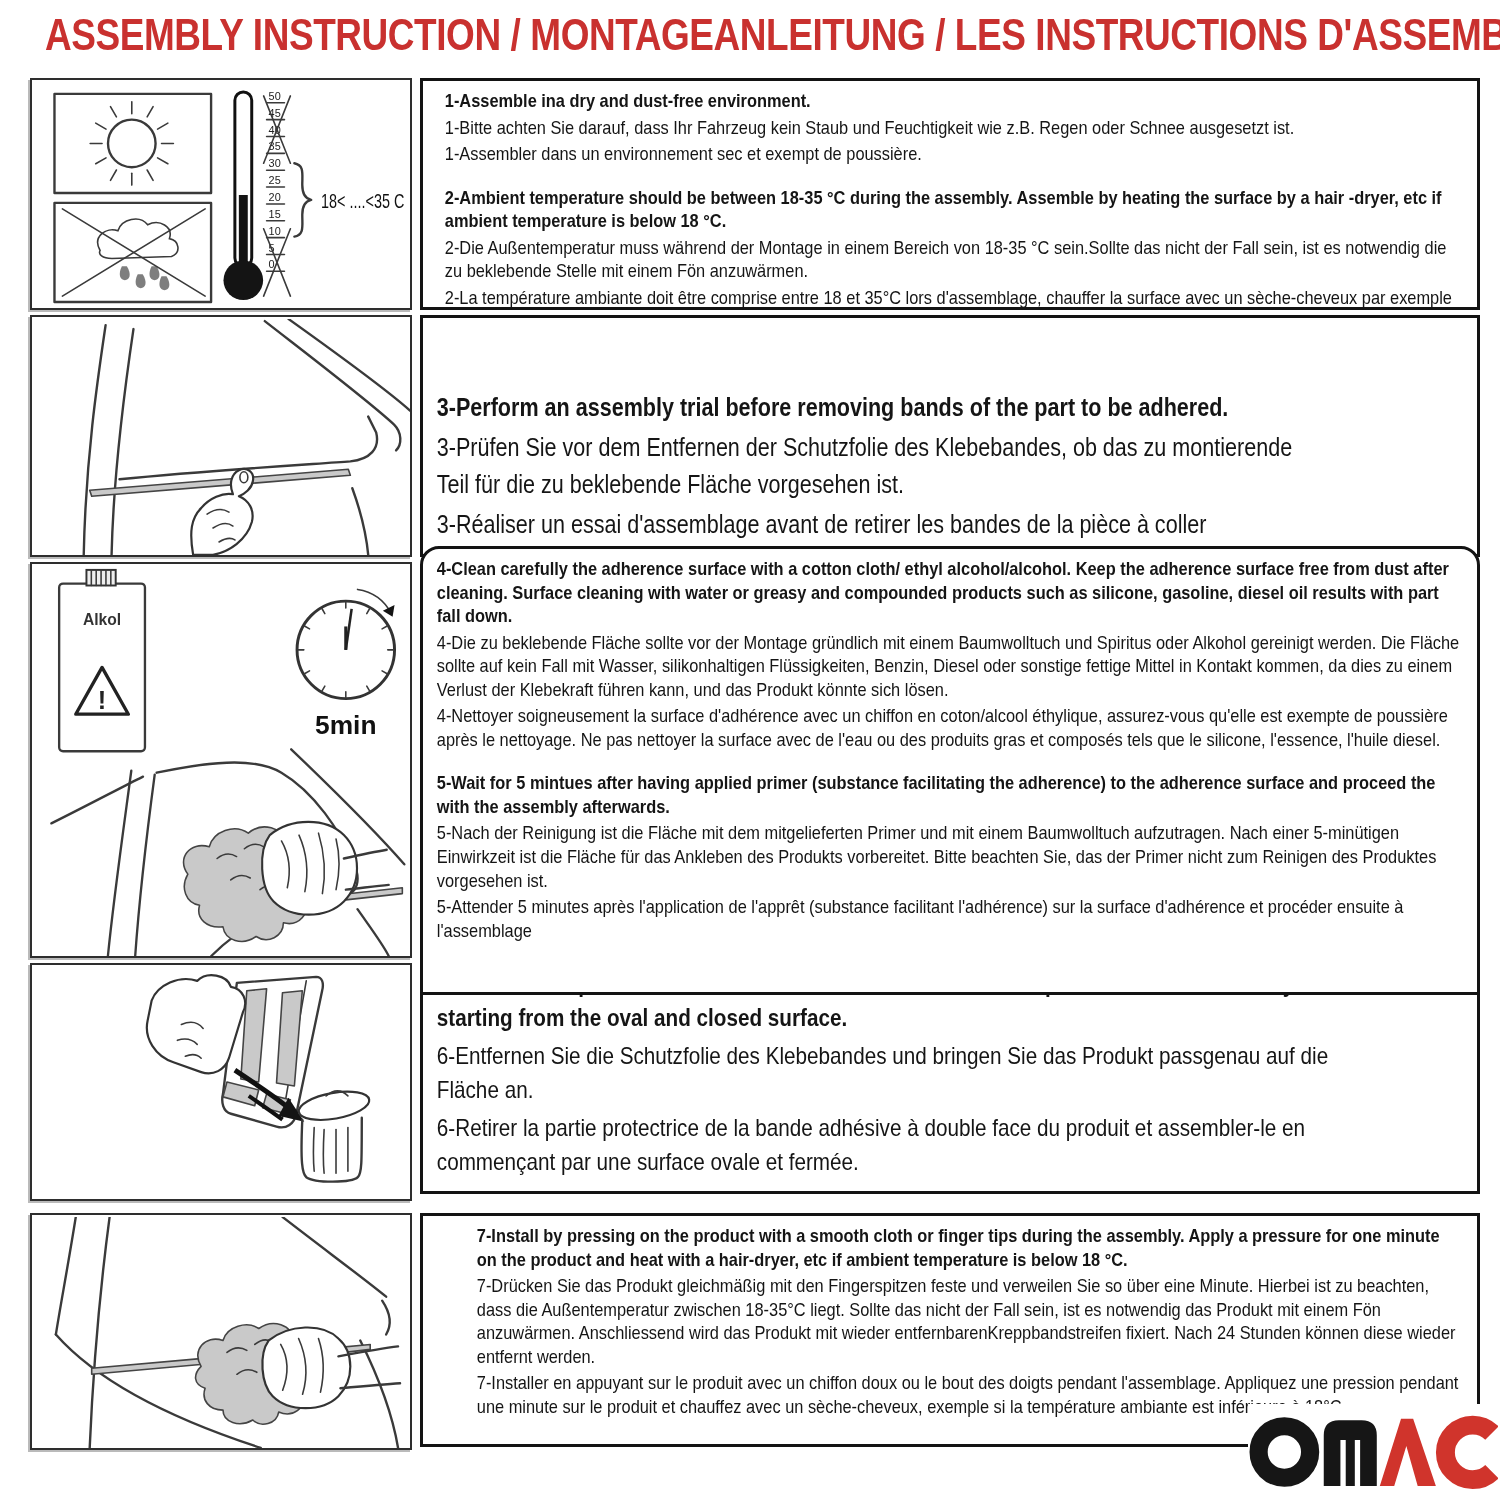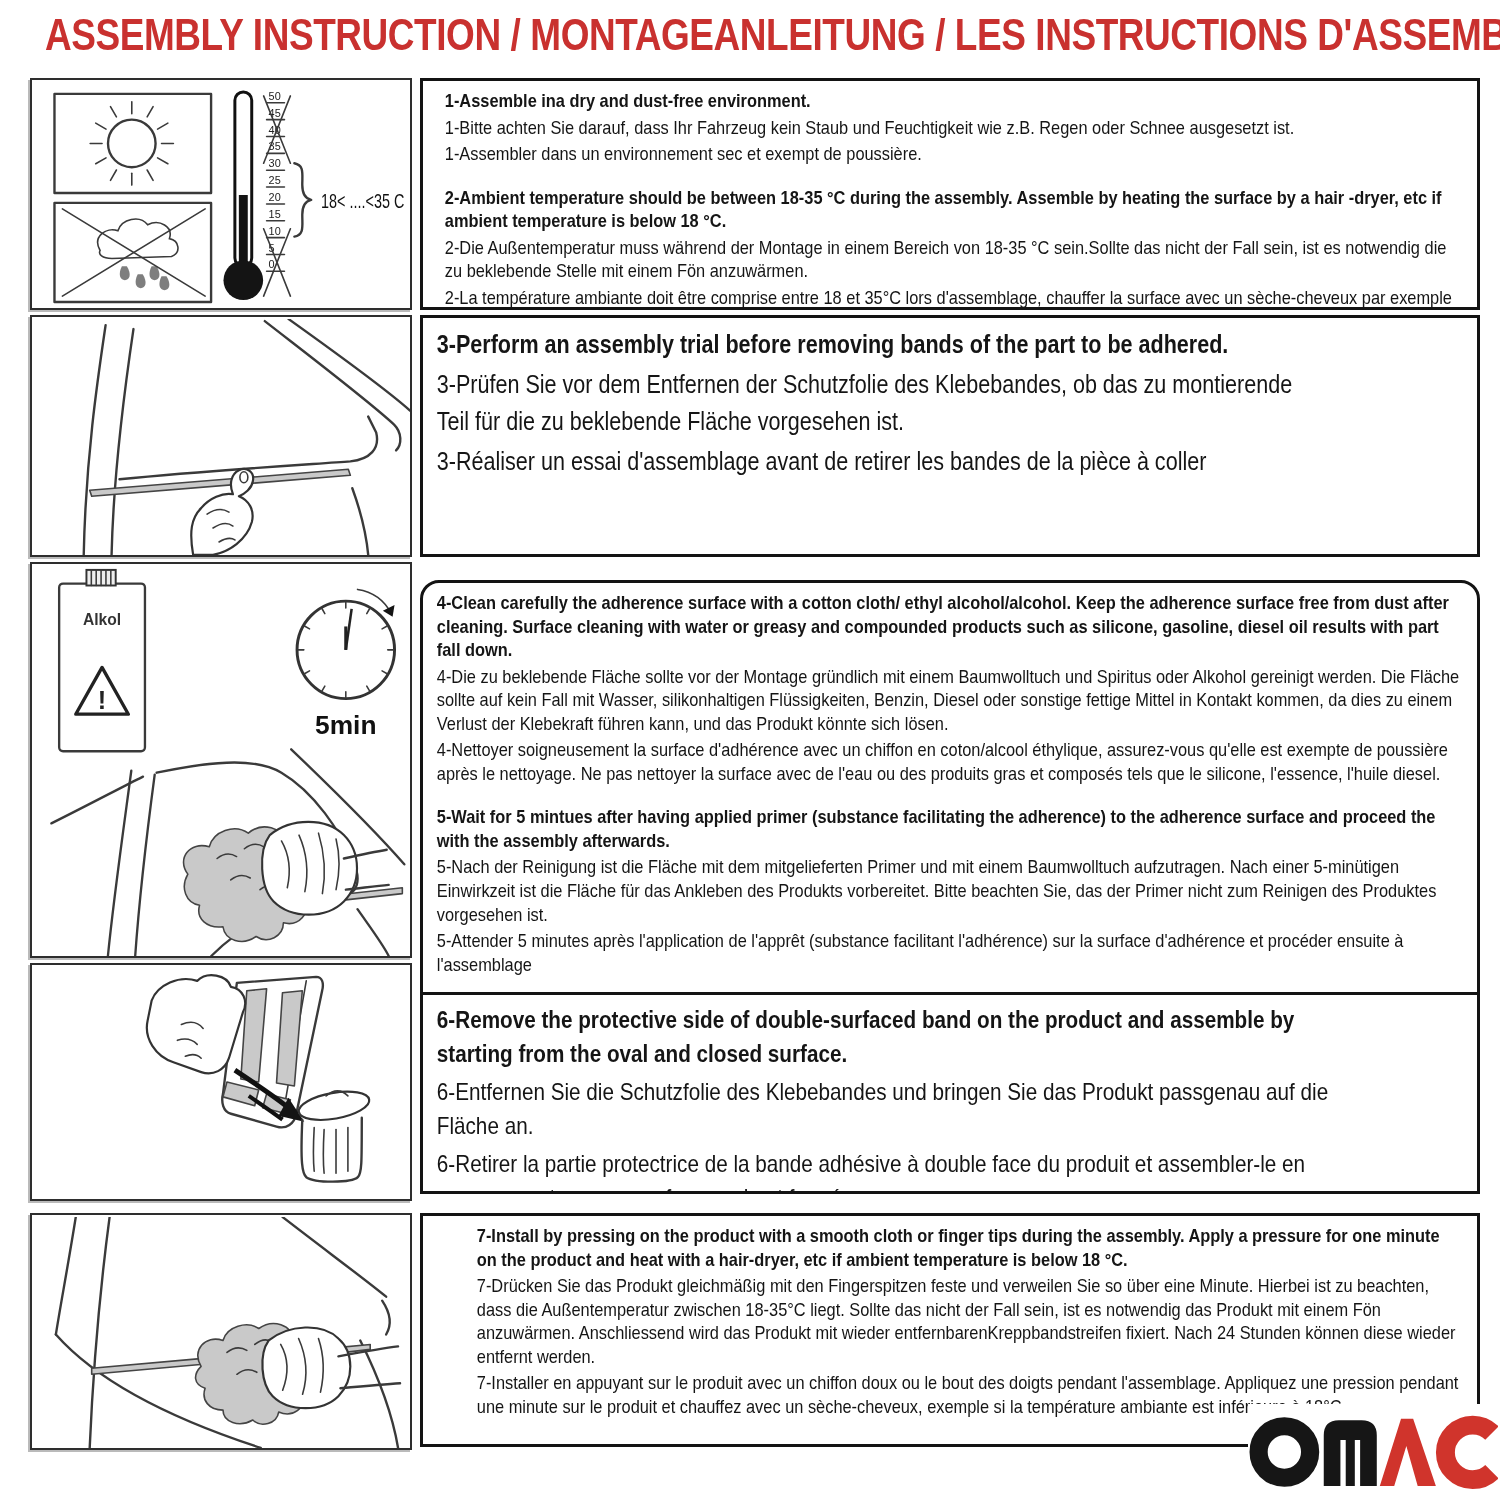--- a/index.html
+++ b/index.html
@@ -15,35 +15,35 @@
   .imgbox{position:absolute;left:30px;width:382px;box-sizing:border-box;
           border:2px solid #2e2e2e;background:#fff;
           box-shadow:-2px 2px 0 rgba(130,130,130,.55);
           display:flex;align-items:flex-end;justify-content:center;overflow:hidden;}
 
   
   .txtbox{position:absolute;left:420px;width:1060px;box-sizing:border-box;
           border:3px solid #131313;background:#fff;overflow:hidden;}
   .txtbox .cond{width:116%;transform:scaleX(0.862);transform-origin:0 0;
                 padding:8px 16px;box-sizing:border-box;}
-  .vcenter{display:flex;flex-direction:column;justify-content:flex-start;}
+  .vcenter{display:flex;flex-direction:column;justify-content:flex-end;}
 
   .txtbox p{margin:0 0 3px 0;}
   .b{font-weight:700;}
   .gaptop{margin-top:20px !important;}
   .fs-body{font-size:19px;line-height:1.24;}
   .fs-big{font-size:25px;line-height:1.45;}
   .fs-big p{max-width:1010px;margin-bottom:4px;}
   .fs-mid{font-size:24px;line-height:1.42;}
   .fs-mid p{max-width:1080px;margin-bottom:4px;}
 
   
   #img1{top:78px;height:232px;}  #txt1{top:78px;height:232px;padding-left:8px;}
   #img2{top:315px;height:242px;} #txt2{top:315px;height:242px;}
-  #img3{top:562px;height:396px;} #txt3{top:580px;height:496px;border-radius:19px;}
+  #img3{top:562px;height:396px;} #txt3{top:546px;height:496px;border-radius:19px;}
   #img4{top:963px;height:238px;} #txt4{top:992px;height:202px;}
   #img5{top:1213px;height:237px;}#txt5{top:1213px;height:234px;padding-left:40px;}
 
   
   svg{display:block;}
   .ln{fill:none;stroke:#3a3a3a;stroke-width:2.4;stroke-linecap:round;stroke-linejoin:round;}
   .lnthin{fill:none;stroke:#3a3a3a;stroke-width:1.6;stroke-linecap:round;}
   .dark{fill:#141414;stroke:none;}
   .grayfill{fill:#c9c9c9;stroke:#444;stroke-width:1.6;stroke-linejoin:round;}
   .whitefill{fill:#fff;stroke:#333;stroke-width:2.2;stroke-linecap:round;stroke-linejoin:round;}

